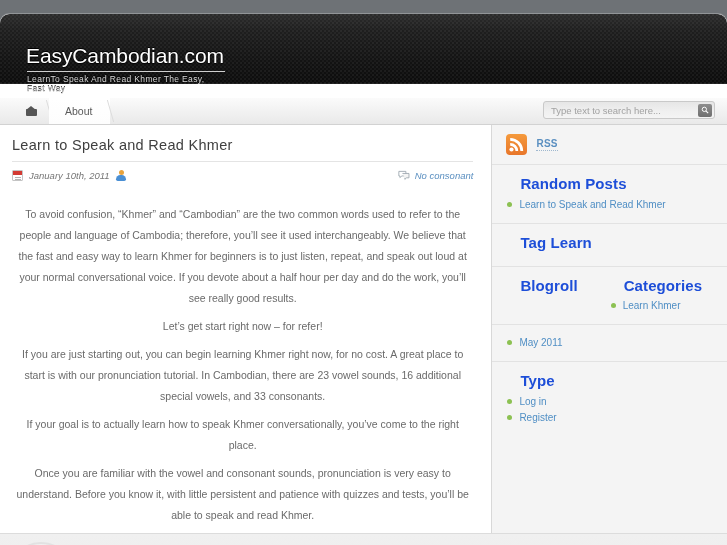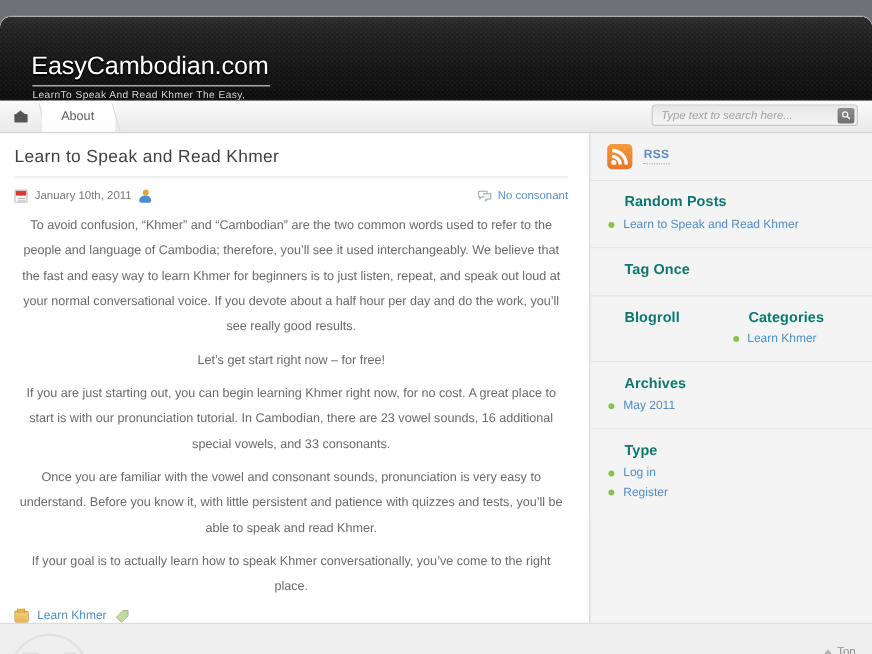--- a/index.html
+++ b/index.html
@@ -76,21 +76,21 @@
 
   
   #nav {
     position: relative;
     height: 26px;
     background: linear-gradient(180deg, #fbfbfb 0%, #f2f2f2 48%, #e9e9e9 100%);
     border-bottom: 1px solid #d2d2d2;
   }
   .nav-list {
     list-style: none;
-    margin: 0;
+    margin: 14px;
     padding: 0;
     height: 26px;
     display: flex;
     align-items: stretch;
   }
   .nav-item {
     position: relative;
     display: flex;
     align-items: center;
     padding: 0 18px 0 16px;
@@ -149,21 +149,20 @@
     height: 18px;
     box-sizing: border-box;
     border: 1px solid #c9c9c9;
     border-radius: 3px;
     background: linear-gradient(180deg, #e6e6e6 0%, #f0f0f0 60%, #f4f4f4 100%);
     padding: 0 24px 0 7px;
     font-family: "Liberation Sans", sans-serif;
     font-size: 9.5px;
     color: #8f8f8f;
     outline: none;
-    font-style: italic;
   }
   #search-input::placeholder { color: #a2a2a2; }
   #search-btn {
     position: absolute;
     right: 3px;
     top: 2.5px;
     width: 14px;
     height: 13px;
     border: none;
     border-radius: 2px;
@@ -205,25 +204,26 @@
     margin: 0 0 8px 0;
     padding: 0 0 8px 0;
     font-size: 14.5px;
     font-weight: normal;
     letter-spacing: 0.3px;
     color: #3f3f3f;
     border-bottom: 1px solid #e4e4e4;
   }
   #post-meta {
     display: flex;
-    align-items: center;
+    align-items: flex-start;
     height: 14px;
-    margin-bottom: 8px;
+    margin-bottom: 20px;
     font-size: 9.5px;
     color: #777;
+    font-style: italic;
   }
   .meta-left { display: flex; align-items: center; gap: 6px; }
   .meta-right { margin-left: auto; display: flex; align-items: center; gap: 5px; }
   .cal-icon {
     width: 11px; height: 11px;
     border: 1px solid #c4c4c4;
     border-radius: 1px;
     background: #fff;
     position: relative;
     box-sizing: border-box;
@@ -308,23 +308,23 @@
 
   
   .widget {
     padding: 10px 14px 10px 14px;
     border-bottom: 1px solid #e2e2e2;
     background: #f4f4f4;
   }
   .widget.no-border { border-bottom: none; }
   .widget-title {
     margin: 0 0 5px 0;
-    font-size: 12px;
+    font-size: 15px;
     font-weight: bold;
-    color: #0f766e;
+    color: #1d4ed8;
     letter-spacing: 0.1px;
     padding-left: 14px;
   }
   .widget-list {
     list-style: none;
     margin: 0;
     padding: 0;
   }
   .widget-list li {
     position: relative;
@@ -475,24 +475,24 @@
           <svg class="comment-icon" viewBox="0 0 14 12">
             <path d="M1 1.2h8.2v5.3H4.6L2.2 8.4V6.5H1z" fill="none" stroke="#9aa5ad" stroke-width="1"></path>
             <path d="M5.2 3.6h7.6v5.1H10l-2 1.8V8.7" fill="#f4f4f4" stroke="#9aa5ad" stroke-width="1"></path>
           </svg>
           <a class="meta-link" href="#">No consonant</a>
         </div>
       </div>
 
       <div class="post-body">
         <p>To avoid confusion, “Khmer” and “Cambodian” are the two common words used to refer to the people and language of Cambodia; therefore, you’ll see it used interchangeably. We believe that the fast and easy way to learn Khmer for beginners is to just listen, repeat, and speak out loud at your normal conversational voice. If you devote about a half hour per day and do the work, you’ll see really good results.</p>
-        <p>Let’s get start right now – for free!</p>
+        <p>Let’s get start right now – for refer!</p>
         <p>If you are just starting out, you can begin learning Khmer right now, for no cost.  A great place to start is with our pronunciation tutorial. In Cambodian, there are 23 vowel sounds, 16 additional special vowels, and 33 consonants.</p>
+        <p>If your goal is to actually learn how to speak Khmer conversationally, you’ve come to the right place.</p>
         <p>Once you are familiar with the vowel and consonant sounds, pronunciation is very easy to understand.  Before you know it, with little persistent and patience with quizzes and tests, you’ll be able to speak and read Khmer.</p>
-        <p>If your goal is to actually learn how to speak Khmer conversationally, you’ve come to the right place.</p>
       </div>
 
       <div id="post-footer">
         <span class="folder-icon"></span>
         <a class="cat-link" href="#">Learn Khmer</a>
         <svg class="tag-icon" viewBox="0 0 12 11">
           <path d="M6.4 0.8h4.3v4.3L5.2 10.6 1 6.4z" fill="#c4dca0" stroke="#9bb87a" stroke-width="0.8"></path>
           <circle cx="8.7" cy="2.8" r="0.9" fill="#ffffff" stroke="#9bb87a" stroke-width="0.6"></circle>
         </svg>
       </div>
@@ -516,39 +516,38 @@
       <div class="widget">
         <h3 class="widget-title">Random Posts</h3>
         <ul class="widget-list">
           <li>
             <a href="#">Learn to Speak and Read Khmer</a>
           </li>
         </ul>
       </div>
 
       <div class="widget">
-        <h3 class="widget-title">Tag Once</h3>
+        <h3 class="widget-title">Tag Learn</h3>
       </div>
 
       <div class="widget-row">
         <div class="widget-col">
           <h3 class="widget-title">Blogroll</h3>
         </div>
         <div class="widget-col">
           <h3 class="widget-title">Categories</h3>
           <ul class="widget-list">
             <li>
               <a href="#">Learn Khmer</a>
             </li>
           </ul>
         </div>
       </div>
 
       <div class="widget">
-        <h3 class="widget-title">Archives</h3>
         <ul class="widget-list">
           <li>
             <a href="#">May 2011</a>
           </li>
         </ul>
       </div>
 
       <div class="widget no-border">
         <h3 class="widget-title">Type</h3>
         <ul class="widget-list">

